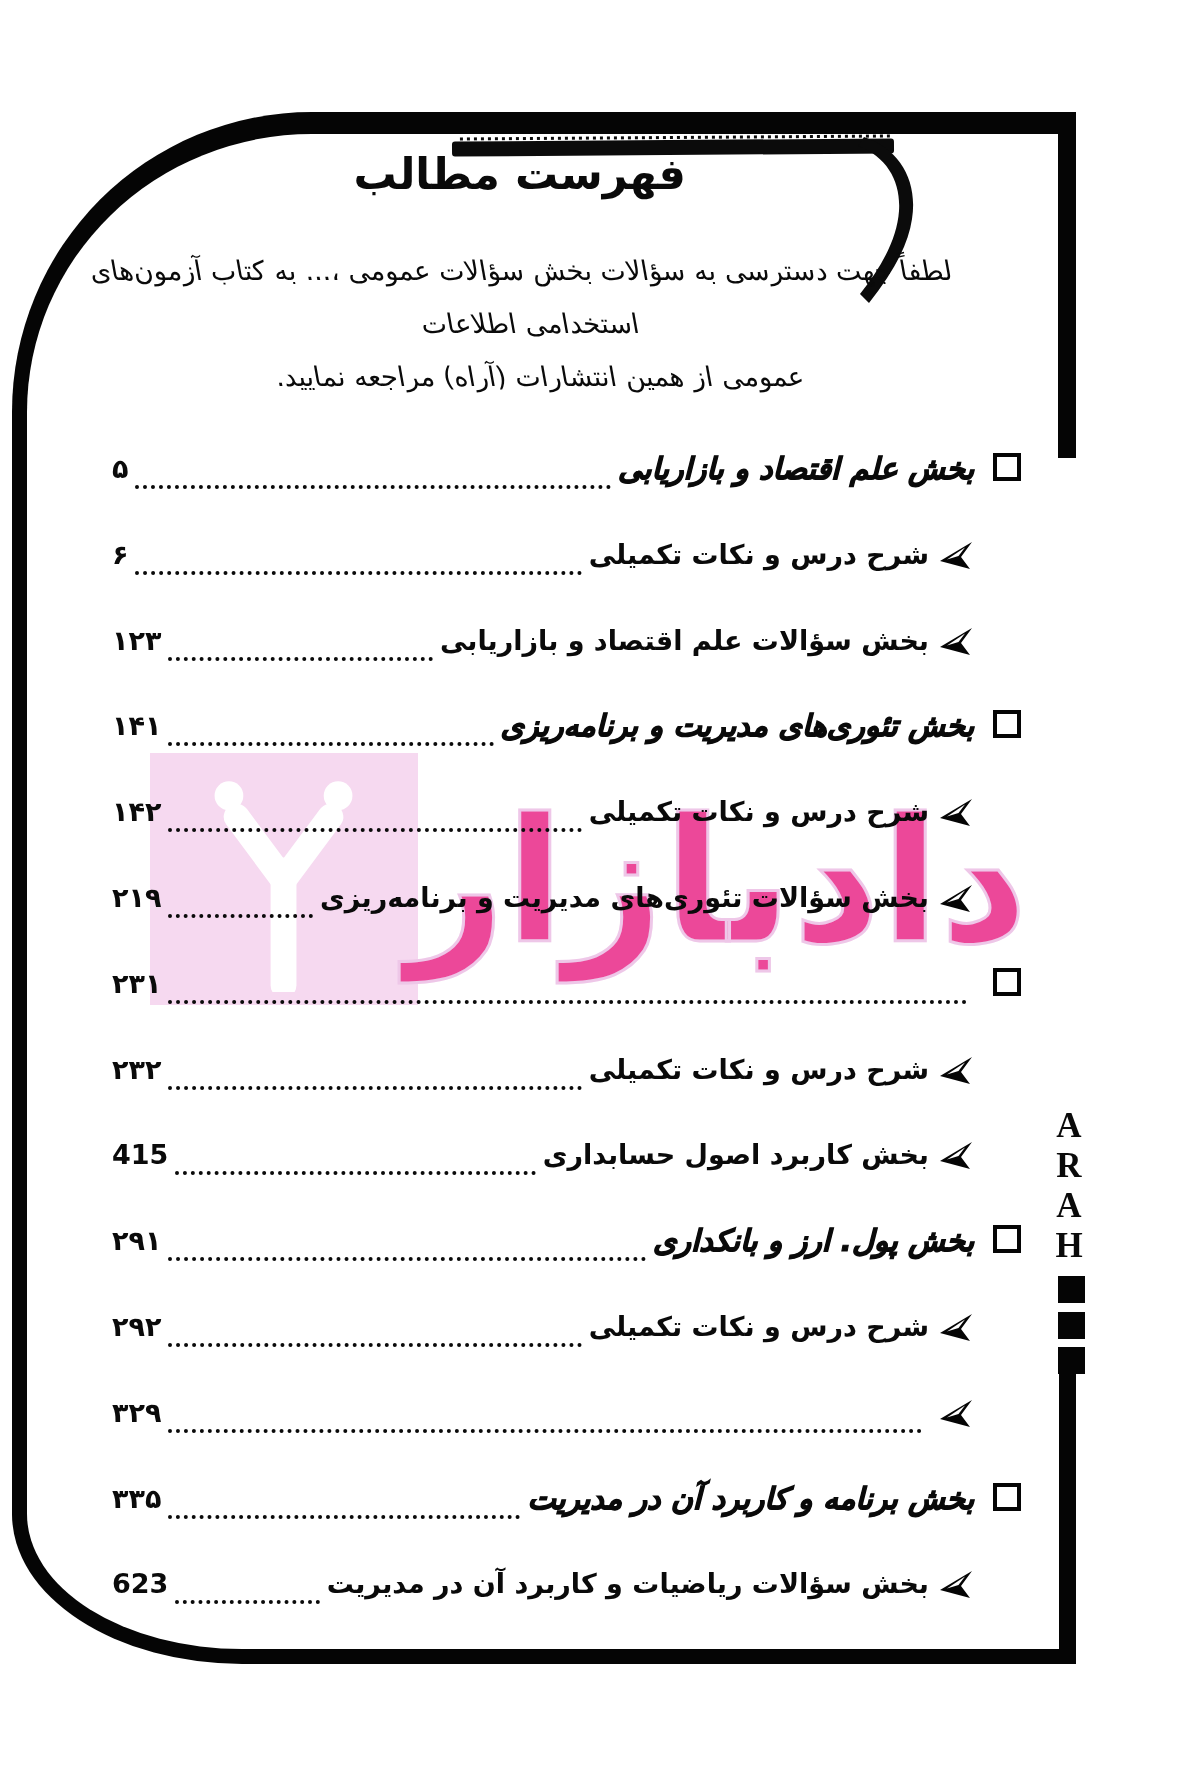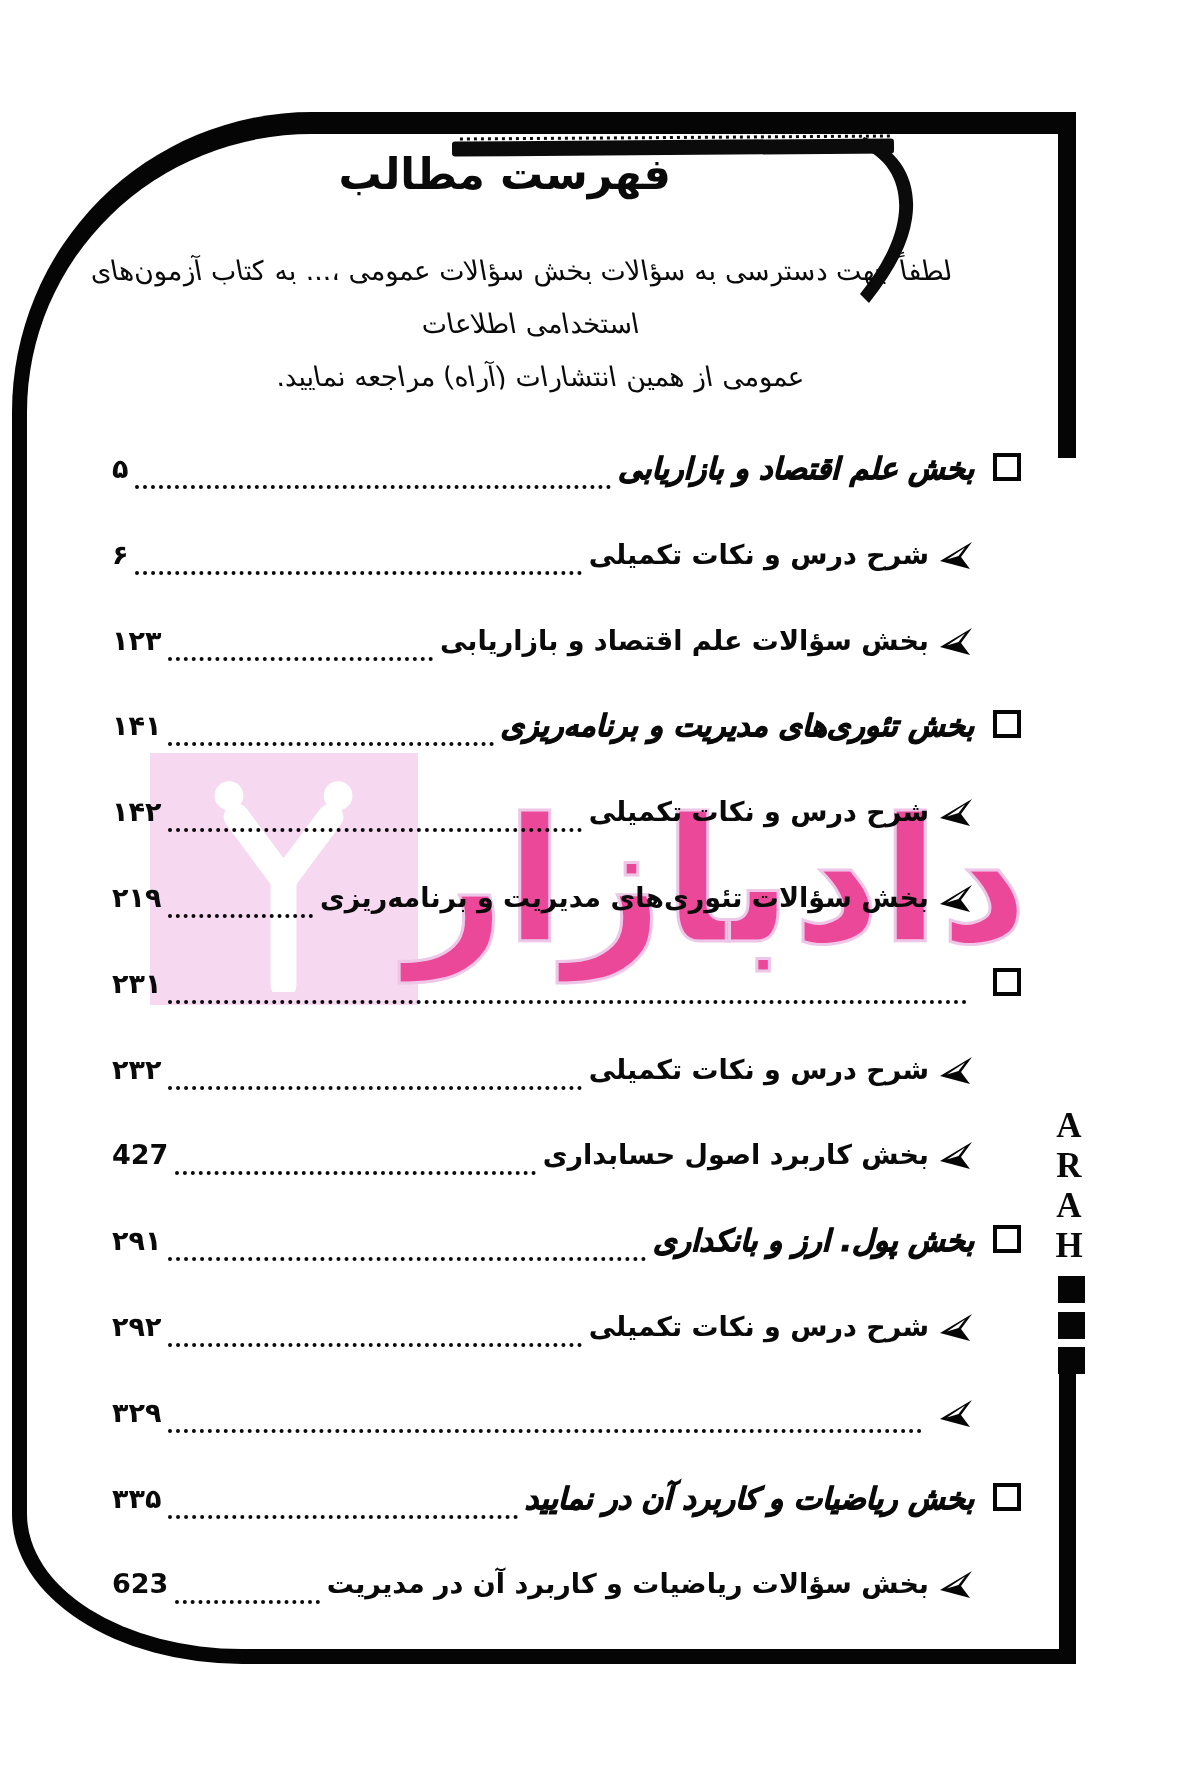--- a/index.html
+++ b/index.html
@@ -23,21 +23,21 @@
   .arah{left:1046px;top:1106px;width:46px;text-align:center;z-index:3;
     font-family:"Liberation Serif","DejaVu Serif",serif;font-weight:bold;font-size:35px;line-height:40px;}
   .sqmark{left:1058px;width:27px;height:27px;background:#050505;z-index:3;}
   .sq1{top:1276px}.sq2{top:1312px}.sq3{top:1347px}
 
   
   .banner-bar{left:452px;top:140px;width:442px;height:15px;background:#0b0b0b;border-radius:3px;
     transform:rotate(-0.4deg);z-index:2;}
   .banner-bar::before{content:"";position:absolute;left:6px;top:-5px;right:4px;height:5px;
     background-image:radial-gradient(circle,#0b0b0b 38%,transparent 42%);background-size:7px 5px;}
-  .banner-title{left:353px;top:149px;width:318px;font-size:43px;font-weight:bold;
+  .banner-title{left:368px;top:149px;width:318px;font-size:43px;font-weight:bold;
     direction:rtl;z-index:2;white-space:nowrap;}
   .banner-curl{left:838px;top:133px;z-index:2;}
 
   
   .intro{left:60px;top:244px;width:940px;text-align:center;direction:rtl;
     font-size:27px;line-height:53px;transform:skewX(10deg);z-index:2;}
 
   
   .wm-square{left:150px;top:753px;width:268px;height:252px;background:#f6d9f0;z-index:0;
     display:flex;align-items:center;justify-content:center;}
@@ -154,21 +154,21 @@
     <span class="toc-page">۲۳۲</span>
   </div>
     <div class="toc-row sub" style="top: 686.4px;">
 
     <svg class="arrow-bullet" width="36" height="32" viewBox="0 0 36 32">
       <path d="M2 21 L34 2 L23 17 L32 29 Z" fill="#050505"></path>
       <path d="M9 19.5 L27 7.5 L20.5 16 Z" fill="#ffffff"></path>
     </svg>
     <span class="toc-title">بخش کاربرد اصول حسابداری</span>
     <span class="dots"></span>
-    <span class="toc-page">427</span>
+    <span class="toc-page">415</span>
   </div>
     <div class="toc-row section" style="top: 772.2px;">
     <span class="chk"></span>
 
     <span class="toc-title">بخش پول. ارز و بانکداری</span>
     <span class="dots"></span>
     <span class="toc-page">۲۹۱</span>
   </div>
     <div class="toc-row sub" style="top: 858px;">
 
@@ -185,21 +185,21 @@
     <svg class="arrow-bullet" width="36" height="32" viewBox="0 0 36 32">
       <path d="M2 21 L34 2 L23 17 L32 29 Z" fill="#050505"></path>
       <path d="M9 19.5 L27 7.5 L20.5 16 Z" fill="#ffffff"></path>
     </svg>
     <span class="dots"></span>
     <span class="toc-page">۳۲۹</span>
   </div>
     <div class="toc-row section" style="top: 1029.6px;">
     <span class="chk"></span>
 
-    <span class="toc-title">بخش ریاضیات و کاربرد آن در نمایید</span>
+    <span class="toc-title">بخش برنامه و کاربرد آن در مدیریت</span>
     <span class="dots"></span>
     <span class="toc-page">۳۳۵</span>
   </div>
     <div class="toc-row sub" style="top: 1115.4px;">
 
     <svg class="arrow-bullet" width="36" height="32" viewBox="0 0 36 32">
       <path d="M2 21 L34 2 L23 17 L32 29 Z" fill="#050505"></path>
       <path d="M9 19.5 L27 7.5 L20.5 16 Z" fill="#ffffff"></path>
     </svg>
     <span class="toc-title">بخش سؤالات ریاضیات و کاربرد آن در مدیریت</span>

